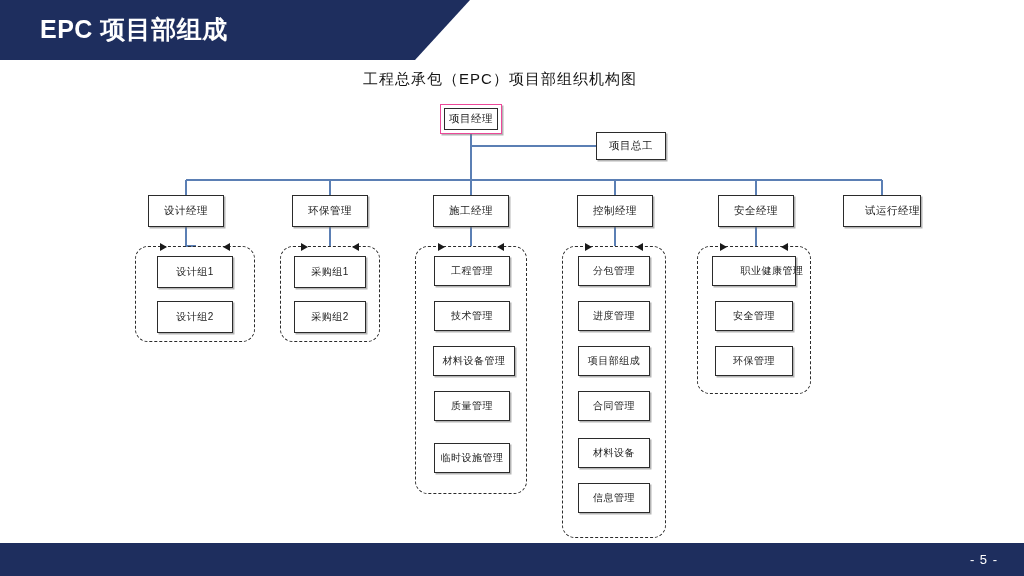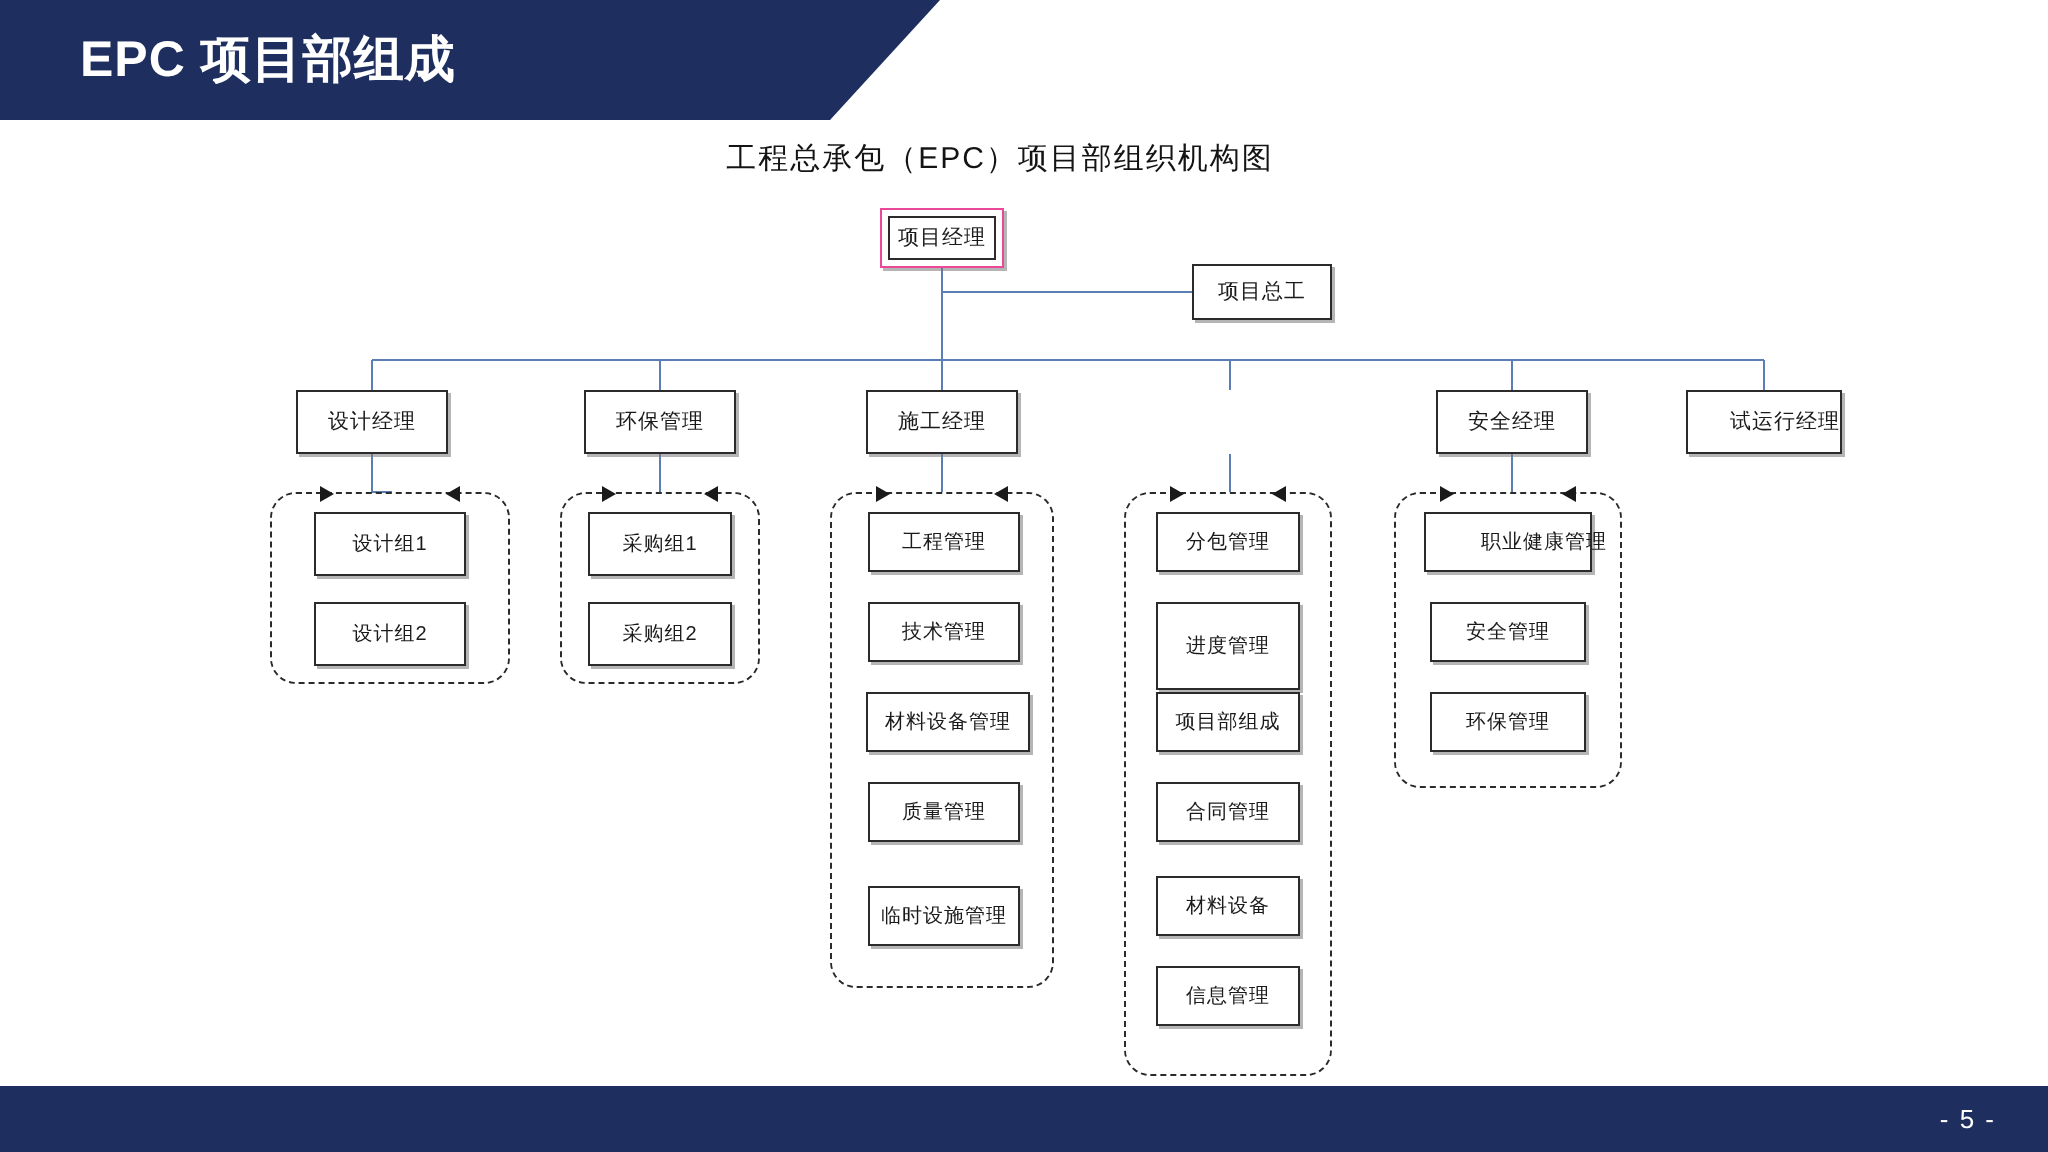--- a/index.html
+++ b/index.html
@@ -132,20 +132,23 @@
 
     <div class="node" style="left:148px; top:135px; width:76px; height:32px;">
       <span>设计经理</span>
     </div>
     <div class="node" style="left:292px; top:135px; width:76px; height:32px;">
       <span>环保管理</span>
     </div>
     <div class="node" style="left:433px; top:135px; width:76px; height:32px;">
       <span>施工经理</span>
     </div>
+    <div class="node" style="left:577px; top:135px; width:76px; height:32px;">
+      <span>控制经理</span>
+    </div>
     <div class="node" style="left:718px; top:135px; width:76px; height:32px;">
       <span>安全经理</span>
     </div>
     <div class="node" style="left:843px; top:135px; width:78px; height:32px;justify-content:flex-end;">
       <span>试运行经理</span>
     </div>
 
     <div class="group-box" style="left:135px; top:186px; width:120px; height:96px;">
       <span class="arrow right" style="left:24px; top:-4px;"></span>
       <span class="arrow left" style="right:24px; top:-4px;"></span>
@@ -188,21 +191,21 @@
       <span>临时设施管理</span>
     </div>
 
     <div class="group-box" style="left:562px; top:186px; width:104px; height:292px;">
       <span class="arrow right" style="left:22px; top:-4px;"></span>
       <span class="arrow left" style="right:22px; top:-4px;"></span>
     </div>
     <div class="node leaf" style="left:578px; top:196px; width:72px; height:30px;">
       <span>分包管理</span>
     </div>
-    <div class="node leaf" style="left:578px; top:241px; width:72px; height:44px;">
+    <div class="node leaf" style="left:578px; top:241px; width:72px; height:30px;">
       <span>进度管理</span>
     </div>
     <div class="node leaf" style="left:578px; top:286px; width:72px; height:30px;">
       <span>项目部组成</span>
     </div>
     <div class="node leaf" style="left:578px; top:331px; width:72px; height:30px;">
       <span>合同管理</span>
     </div>
     <div class="node leaf" style="left:578px; top:378px; width:72px; height:30px;">
       <span>材料设备</span>

